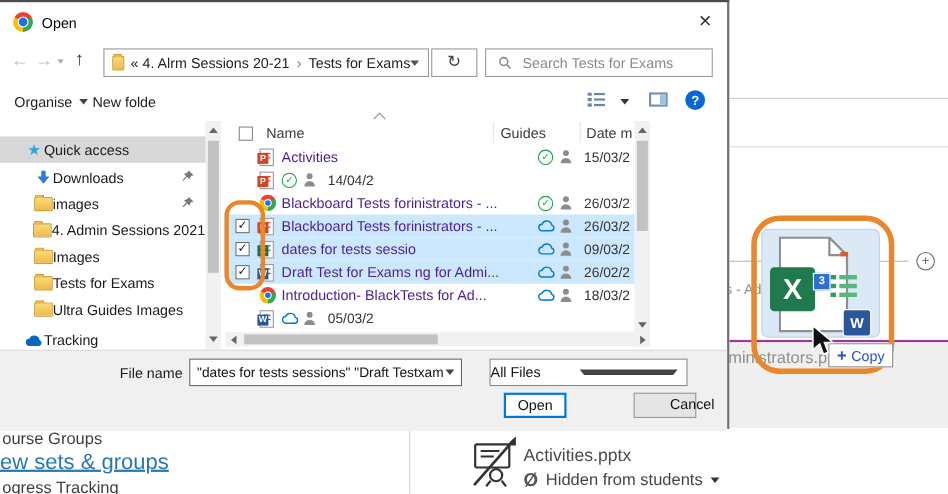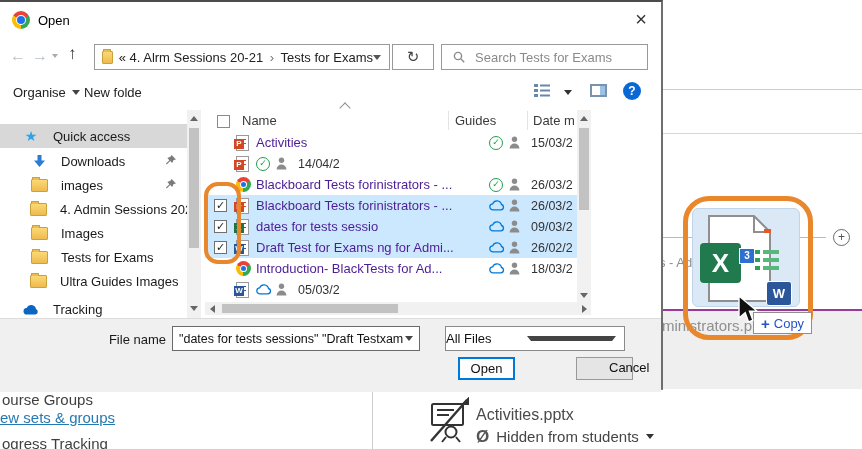--- a/index.html
+++ b/index.html
@@ -14,21 +14,21 @@
 
   
   .pg-line{position:absolute;background:#ccc;height:1px;z-index:2;}
   .pg-plus{position:absolute;left:833px;top:229px;width:15px;height:15px;border:1px solid #6a6a6a;border-radius:50%;
            color:#555;font-size:12px;line-height:14px;text-align:center;z-index:2;background:#fff;}
   .pg-frag{position:absolute;color:#8d8d8d;font-size:13px;z-index:3;}
   .pg-purple{position:absolute;left:663px;top:309px;width:199px;height:2px;background:#993a99;z-index:4;}
   .pg-band{position:absolute;left:663px;top:311px;width:199px;height:78px;background:#efeff0;z-index:3;}
   .pg-file{position:absolute;left:652px;top:317px;color:#8f8f8f;font-size:15px;z-index:5;white-space:nowrap;}
   .pg-course{position:absolute;left:2px;top:391px;font-size:15px;color:#3f3f3f;z-index:2;}
-  .pg-link{position:absolute;left:0px;top:409px;font-size:15px;color:#2679b0;text-decoration:underline;z-index:2;}
+  .pg-link{position:absolute;left:0px;top:409px;font-size:20px;color:#2679b0;text-decoration:underline;z-index:2;}
   .pg-progress{position:absolute;left:2px;top:435px;font-size:15px;color:#3f3f3f;z-index:2;}
   .pg-vdiv{position:absolute;left:372px;top:390px;width:1px;height:59px;background:#cfcfcf;z-index:2;}
   .act-icon{position:absolute;left:428px;top:397px;z-index:2;}
   .act-title{position:absolute;left:476px;top:406px;font-size:16px;color:#4a4a4a;z-index:2;}
   .act-vis{position:absolute;left:476px;top:428px;font-size:15px;color:#454545;z-index:2;display:flex;align-items:center;gap:7px;}
   .eye-off{font-weight:bold;color:#555;font-size:17px;line-height:17px;}
 
   
   .drag-tile{position:absolute;left:692px;top:208px;width:106px;height:97px;background:#dbe8f6;
              border:1px solid #c2d5e8;border-radius:6px;z-index:10;}
@@ -79,21 +79,21 @@
   .viewicon{position:absolute;left:534px;top:82px;}
   .view-caret{position:absolute;left:564px;top:88px;}
   .paneicon{position:absolute;left:590px;top:82px;width:17px;height:13px;border:2px solid #7a93ad;box-sizing:border-box;background:#fff;}
   .paneicon::after{content:"";position:absolute;right:0;top:0;width:5px;height:9px;background:#9cc3e5;}
 
   
   .sbrow{position:absolute;left:0;width:187px;height:24px;display:flex;align-items:center;}
   .sbrow.sel{background:#d8d8d8;}
   .sbicon{width:18px;display:flex;justify-content:center;margin-left:22px;}
   .sbrow.child .sbicon{margin-left:30px;}
-  .sblabel{margin-left:13px;white-space:nowrap;color:#1a1a1a;}
+  .sblabel{margin-left:0;white-space:nowrap;color:#1a1a1a;}
   .sbpin{margin-left:auto;margin-right:10px;}
   .qa-star{color:#2ea3e8;font-size:14px;line-height:14px;}
   .fi-folder{width:15px;height:11px;background:linear-gradient(#fbd976,#eebb4e);border:1px solid #caa23d;border-radius:1px;position:relative;display:inline-block;}
   .fi-folder::before{content:"";position:absolute;top:-3px;left:0;width:6px;height:2px;background:#eebb4e;border:1px solid #caa23d;border-bottom:0;border-radius:1px 1px 0 0;}
 
   
   .sb-track{position:absolute;background:#f1f1f1;}
   .sb-thumb{position:absolute;background:#c2c2c2;}
   .sb-btn{position:absolute;display:flex;align-items:center;justify-content:center;background:#f1f1f1;}
 

